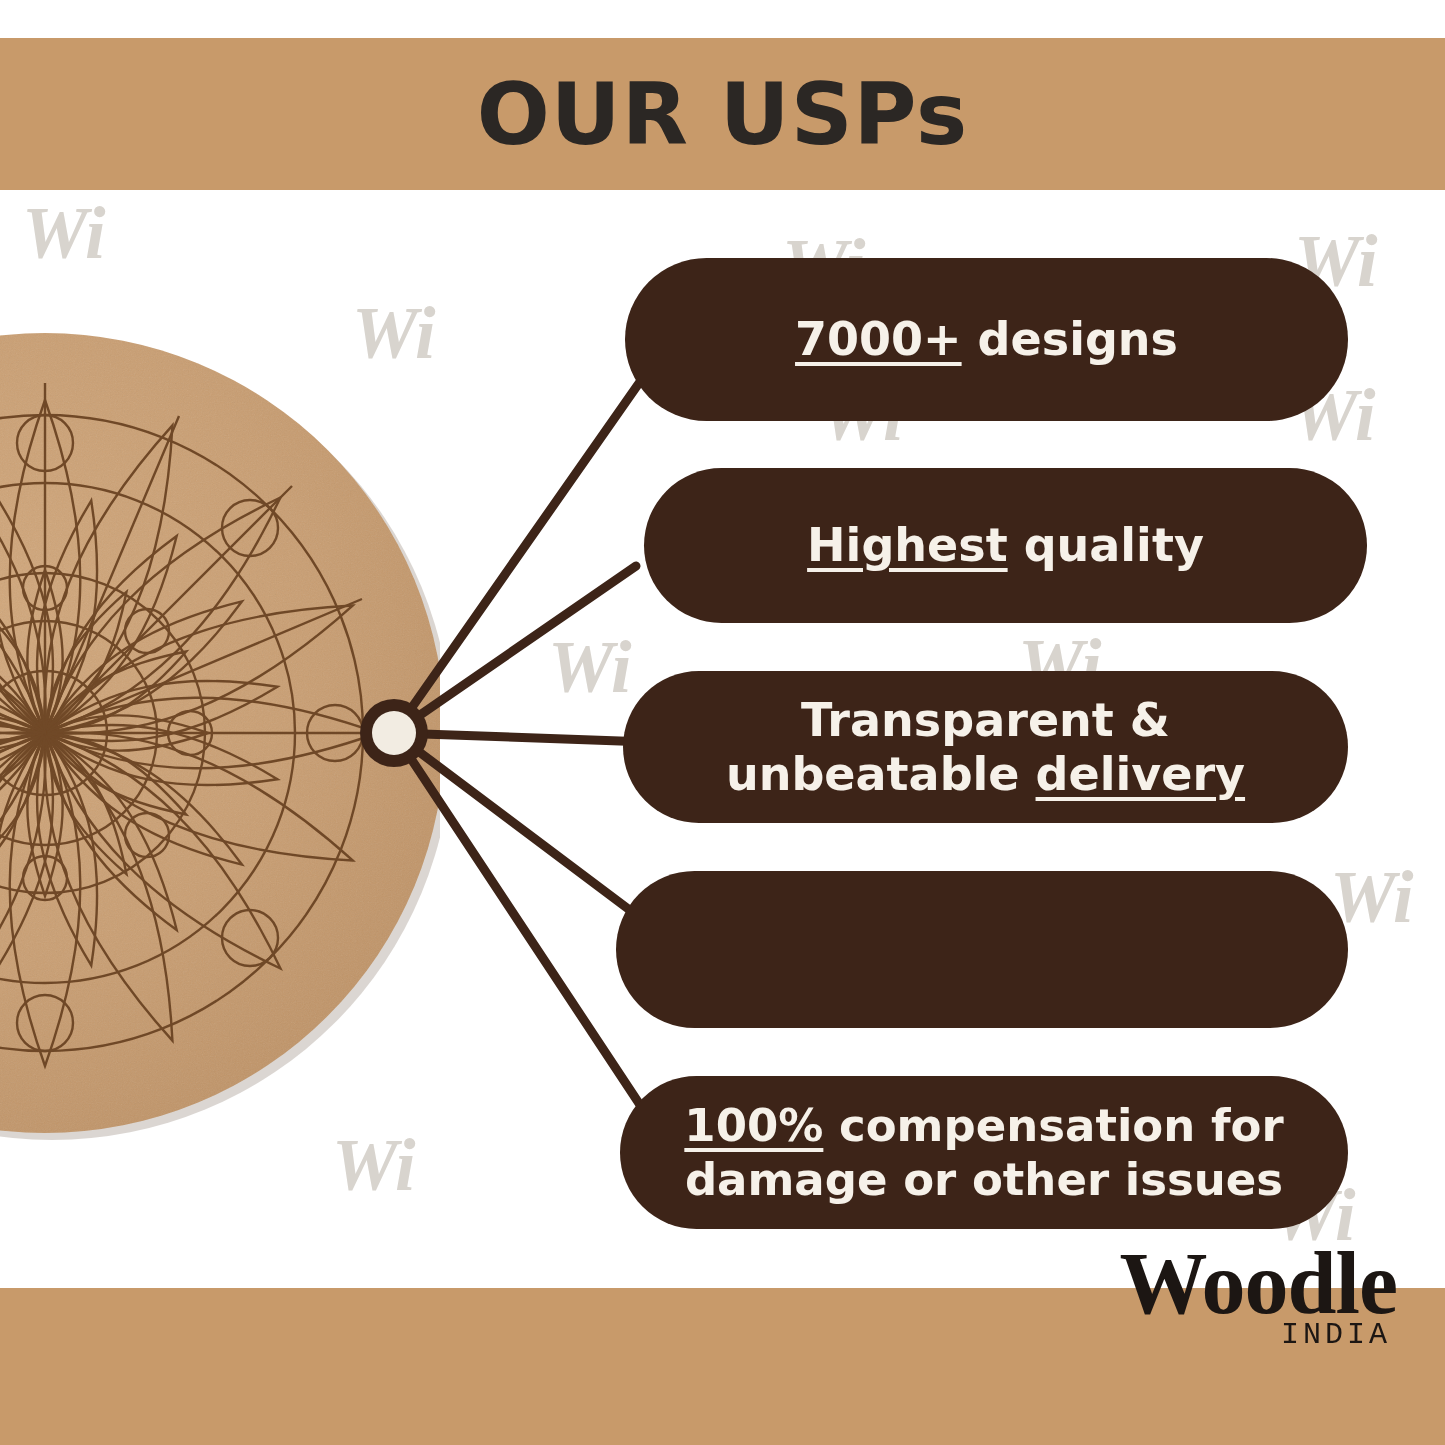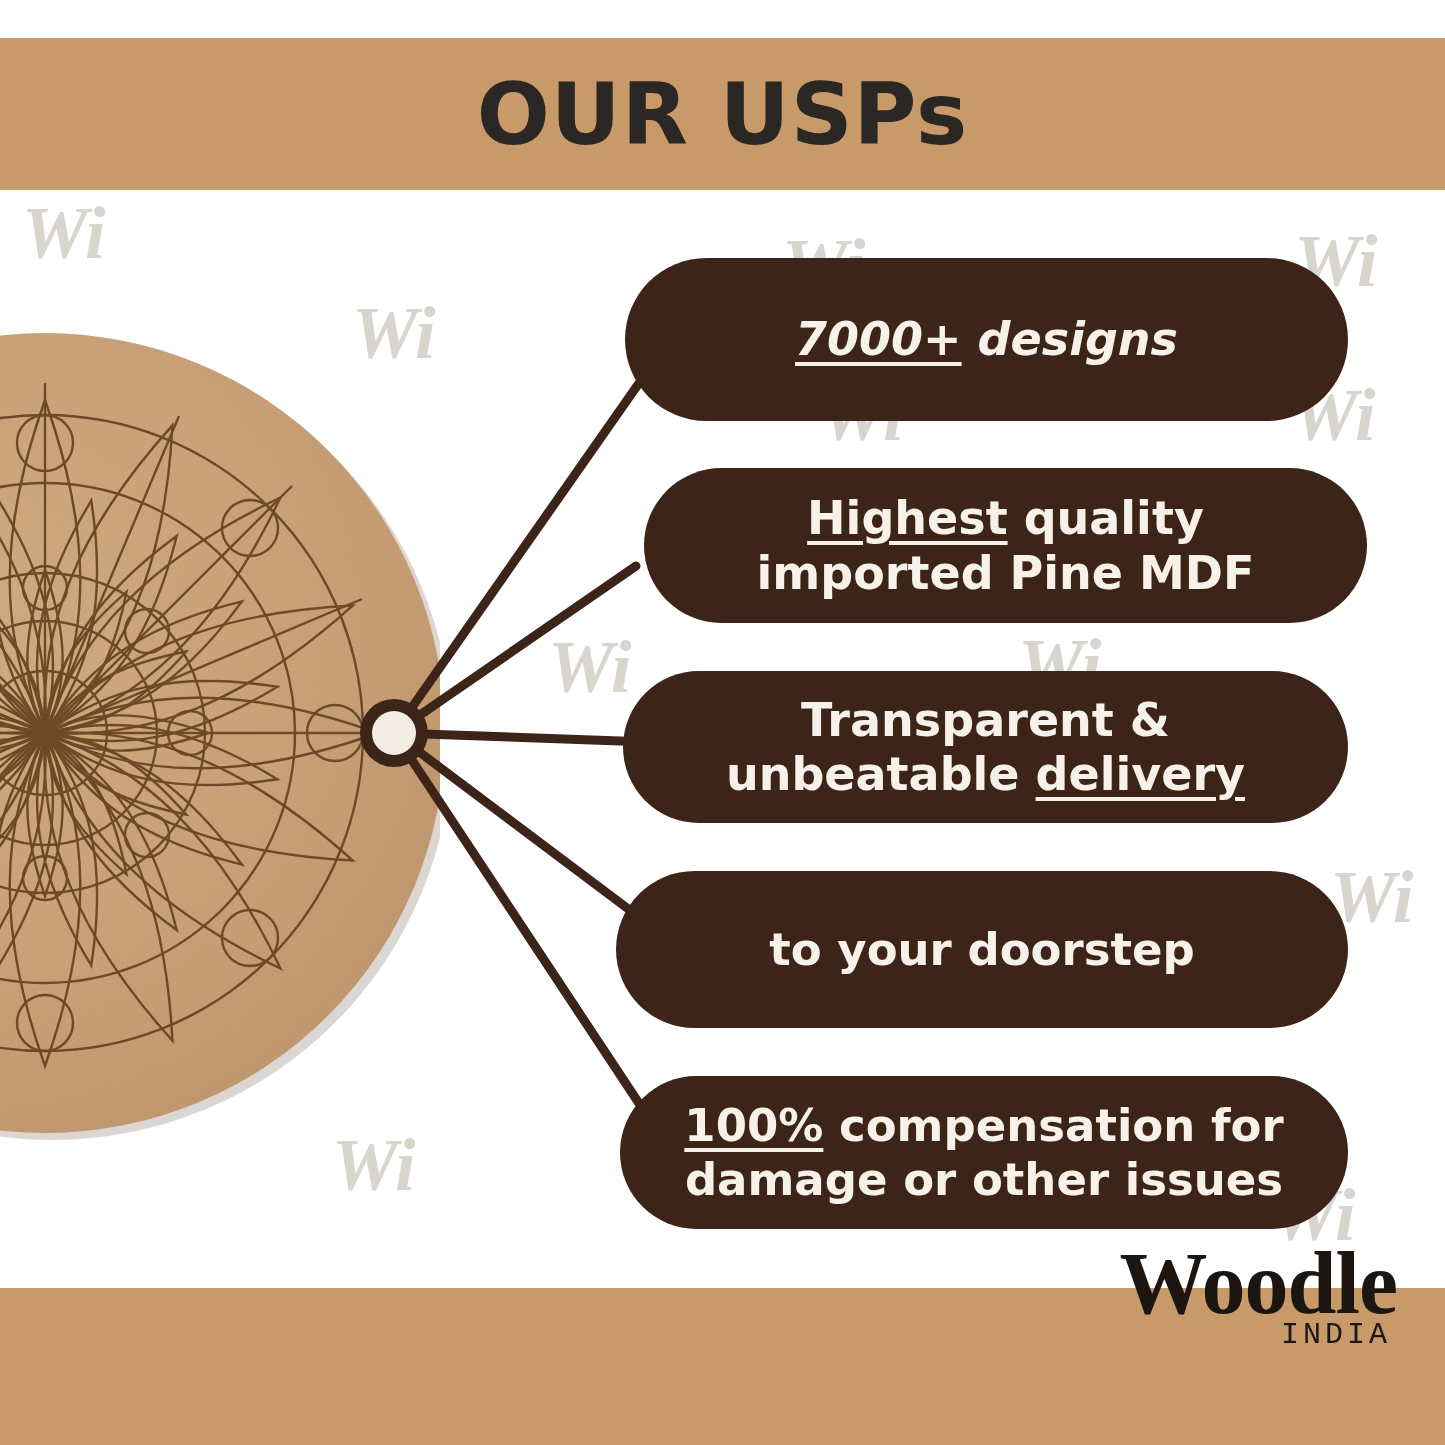--- a/index.html
+++ b/index.html
@@ -128,21 +128,21 @@
     font-size: 46px;
     line-height: 1.18;
     white-space: nowrap;
   }
   .pill-line u {
     text-decoration: underline;
     text-decoration-thickness: 4px;
     text-underline-offset: 7px;
   }
 
-  .pill-1 { left: 625px; top: 258px;  width: 723px; height: 163px; font-style: italic; }
+  .pill-1 { left: 625px; top: 258px;  width: 723px; height: 163px; }
   .pill-2 { left: 644px; top: 468px;  width: 723px; height: 155px; }
   .pill-3 { left: 623px; top: 671px;  width: 725px; height: 152px; }
   .pill-4 { left: 616px; top: 871px;  width: 732px; height: 157px; }
   .pill-5 { left: 620px; top: 1076px; width: 728px; height: 153px; justify-content: center; }
 
   .pill-4 .pill-line, .pill-5 .pill-line { font-size: 45px; }
 </style>
 </head>
 <body>
 
@@ -295,27 +295,25 @@
   <div class="logo">
     <span class="logo-word">Woodle</span>
     <span class="logo-sub">INDIA</span>
   </div>
 
   <div class="pill pill-1" id="pill-0">
       <div class="pill-line"><u>7000+</u> designs</div>
     </div>
   <div class="pill pill-2" id="pill-1">
       <div class="pill-line"><u>Highest</u> quality</div>
-      <div class="pill-line">imported Pine MDF</div>
     </div>
   <div class="pill pill-3" id="pill-2">
       <div class="pill-line">Transparent &amp;</div>
       <div class="pill-line">unbeatable <u>delivery</u></div>
     </div>
   <div class="pill pill-4" id="pill-3">
-      <div class="pill-line">to your doorstep</div>
     </div>
   <div class="pill pill-5" id="pill-4">
       <div class="pill-line"><u>100%</u> compensation for</div>
       <div class="pill-line">damage or other issues</div>
     </div>
 
 </div>
 
 </body></html>

